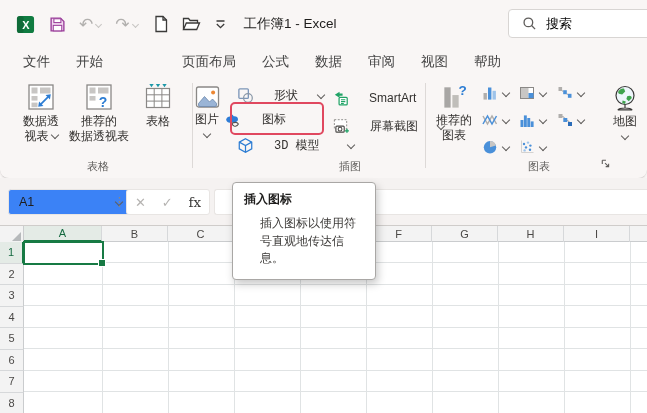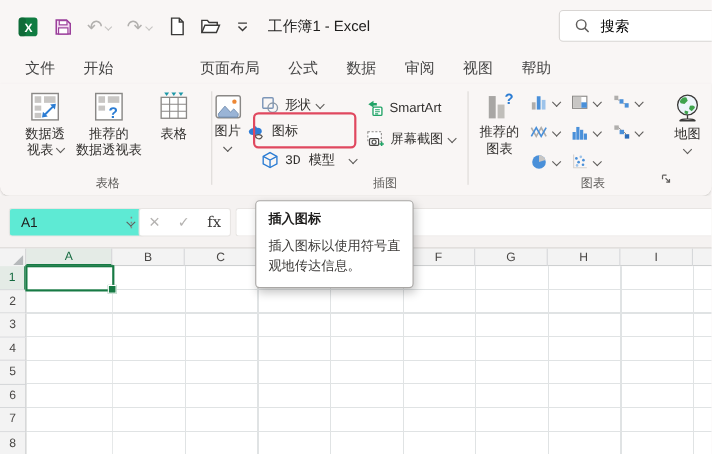--- a/index.html
+++ b/index.html
@@ -17,41 +17,41 @@
   .tabs{position:absolute;top:48px;left:10px;height:28px;display:flex;}
   .tab{padding:0 13px;line-height:27px;font-size:13.5px;color:#444;position:relative;cursor:default;}
   .tab.active{font-weight:700;color:#1f1e1d;margin-top:40px;}
   .tab.active::after{content:"";position:absolute;left:12px;right:12px;bottom:1px;height:3px;border-radius:3px;background:#107c41;}
   
   .ribbon{position:absolute;top:76px;left:0;right:0;height:102px;background:#f9f6f5;border-bottom:1px solid #d6d3d1;border-radius:0 0 9px 9px;box-shadow:0 1px 2px rgba(0,0,0,.07);}
   .vsep{position:absolute;top:7px;height:85px;width:1px;background:#ddd9d7;}
   .grplabel{position:absolute;bottom:4px;font-size:11px;color:#5f5d5b;text-align:center;}
   .bigbtn{position:absolute;top:6px;display:flex;flex-direction:column;align-items:center;}
   .bigbtn .lbl{font-size:12px;line-height:15px;text-align:center;margin-top:2px;white-space:nowrap;}
-  .smallbtn{position:absolute;height:22px;display:flex;align-items:center;gap:5px;font-size:12px;white-space:nowrap;}
+  .smallbtn{position:absolute;height:22px;display:flex;align-items:center;gap:20px;font-size:12px;white-space:nowrap;}
   .chev{display:inline-block;width:5px;height:5px;border-right:1.2px solid #5f5d5b;border-bottom:1.2px solid #5f5d5b;transform:rotate(45deg);}
   .chev.inline{margin-left:3px;vertical-align:2px;}
   .chev.solo{margin-top:4px;}
   .chartbtn{position:absolute;display:flex;align-items:center;gap:5px;}
   .launcher{position:absolute;}
   
   .redbox{position:absolute;left:230px;top:102px;width:90px;height:29px;border:2px solid #e0485f;border-radius:5px;z-index:30;pointer-events:none;}
   
   .formulabar{position:absolute;top:178px;left:0;right:0;height:47px;background:#f5f2f1;border-bottom:1px solid #cfccca;}
-  .namebox{position:absolute;left:8px;top:11px;width:124px;height:26px;background:#5eead4;border:1px solid #e8e5e3;border-radius:3px;display:flex;align-items:center;padding-left:10px;box-sizing:border-box;font-size:12.5px;color:#1f1e1d;}
+  .namebox{position:absolute;left:8px;top:11px;width:124px;height:26px;background:#3b82f6;border:1px solid #e8e5e3;border-radius:3px;display:flex;align-items:center;padding-left:10px;box-sizing:border-box;font-size:12.5px;color:#1f1e1d;}
   .namebox .chev{position:absolute;right:9px;}
   .fbdots{position:absolute;left:113px;top:16px;font-size:13px;color:#8a8886;}
   .fxbox{position:absolute;left:126px;top:11px;width:84px;height:26px;background:#fff;border:1px solid #e8e5e3;border-radius:3px;display:flex;align-items:center;justify-content:space-around;box-sizing:border-box;}
   .fbx{font-size:13px;color:#b5b3b1;}
   .fx{font-family:"DejaVu Serif",serif;font-size:13.5px;color:#3b3a39;}
   .finput{position:absolute;left:214px;top:11px;right:0;height:26px;background:#fff;border:1px solid #e8e5e3;border-right:none;border-radius:3px 0 0 3px;box-sizing:border-box;}
   
   .tooltip{position:absolute;left:232px;top:182px;width:144px;box-sizing:border-box;background:#fff;border:1px solid #a9a7a5;border-radius:4px;box-shadow:2px 4px 9px rgba(0,0,0,.22);padding:8px 11px 11px;z-index:50;}
   .tooltip .tt-title{font-size:12px;font-weight:700;color:#1f1e1d;margin-bottom:7px;}
-  .tooltip .tt-body{font-size:12px;color:#3c3a38;line-height:17.5px;}
+  .tooltip .tt-body{font-size:12px;color:#3c3a38;line-height:17.5px;margin-left:16px;}
   
   .hdrrow{position:absolute;top:226px;left:0;right:0;height:16px;background:#f3f3f3;border-bottom:1px solid #caccce;box-sizing:border-box;}
   .colhdr{position:absolute;top:226px;height:16px;box-sizing:border-box;border-right:1px solid #d6d8da;font-size:11px;color:#4a4846;display:flex;align-items:center;justify-content:center;}
   .colhdr.sel{background:#e4ebe6;color:#14693f;border-bottom:2px solid #177a44;}
   .corner{position:absolute;top:226px;left:0;width:24px;height:16px;background:#f3f3f3;border-right:1px solid #caccce;box-sizing:border-box;}
   .corner::after{content:"";position:absolute;right:2px;bottom:1px;border-left:9px solid transparent;border-bottom:9px solid #b6b9bb;}
   .rowhdr{position:absolute;left:0;width:24px;box-sizing:border-box;background:#f3f3f3;border-right:1px solid #caccce;border-bottom:1px solid #d6d8da;font-size:11px;color:#4a4846;display:flex;align-items:center;justify-content:center;}
   .rowhdr.sel{background:#e4ebe6;color:#14693f;border-right:2px solid #177a44;}
   .cellsbg{position:absolute;top:242px;left:24px;right:0;bottom:0;background:#fff;}
   .vlines{position:absolute;top:242px;left:102px;right:0;bottom:0;background:repeating-linear-gradient(to right,#e0e3e4 0 1px,transparent 1px 66px);}

